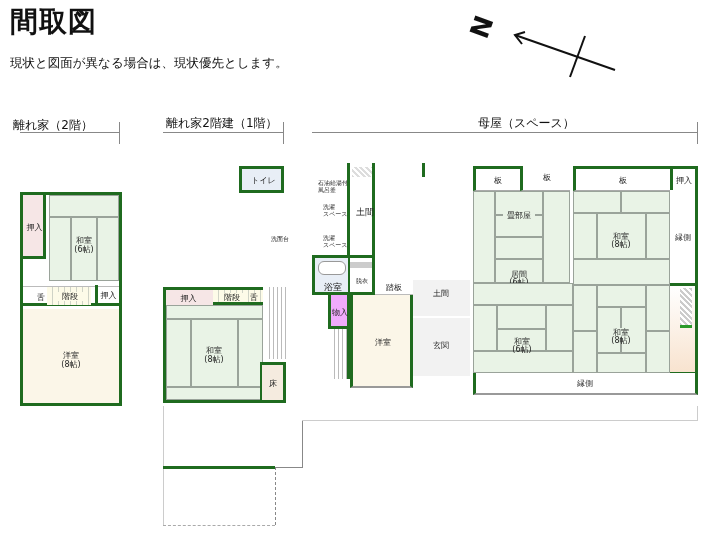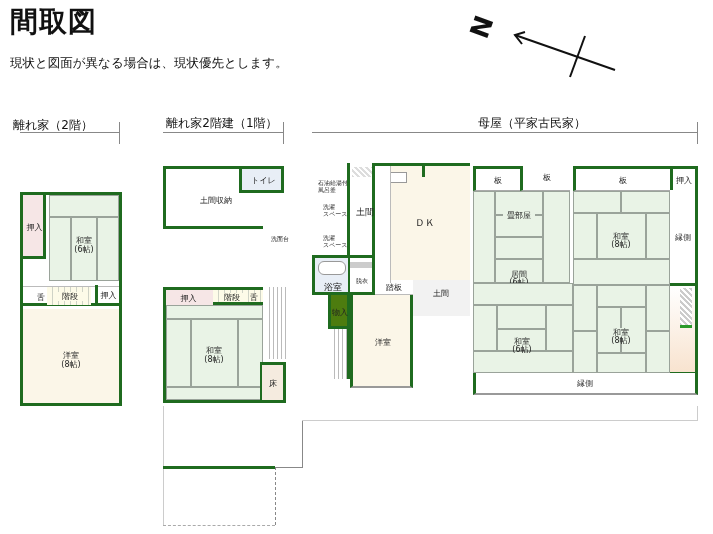--- a/index.html
+++ b/index.html
@@ -34,21 +34,21 @@
 </div>
 
 <div class="abs sec-label" style="left:13px;top:118px;">離れ家（2階）</div>
 <div class="abs sec-line" style="left:20px;top:132px;width:100px;"></div>
 <div class="abs sec-tick" style="left:119px;top:122px;height:22px;"></div>
 
 <div class="abs sec-label" style="left:166px;top:116px;">離れ家2階建（1階）</div>
 <div class="abs sec-line" style="left:163px;top:132px;width:120px;"></div>
 <div class="abs sec-tick" style="left:283px;top:122px;height:22px;"></div>
 
-<div class="abs sec-label" style="left:478px;top:116px;">母屋（平家古民家）</div>
+<div class="abs sec-label" style="left:478px;top:116px;">母屋（スペース）</div>
 <div class="abs sec-line" style="left:312px;top:132px;width:386px;"></div>
 <div class="abs sec-tick" style="left:697px;top:122px;height:22px;"></div>
 
 <div class="abs" style="left:20px;top:192px;width:102px;height:214px;">
   <div class="room wall-g" style="left:0;top:0;width:102px;height:214px;background:#fff;"></div>
 
   <div class="room" style="left:3px;top:3px;width:23px;height:64px;background:#f6e6e6;border-right:3px solid #1f6b1f;border-bottom:3px solid #1f6b1f;">
     <div class="lbl" style="left:1px;top:28px;width:21px;">押入</div>
   </div>
 
@@ -72,23 +72,20 @@
   </div>
 
   <div class="room" style="left:3px;top:117px;width:96px;height:94px;background:#fbf6e8;">
     <div class="lbl" style="left:33px;top:42px;width:30px;">洋室</div>
     <div class="lbl" style="left:33px;top:51px;width:30px;">(8帖)</div>
   </div>
 </div>
 
 <div class="abs" style="left:163px;top:166px;width:125px;height:240px;">
 
-  <div class="room" style="left:0;top:0;width:100px;height:63px;background:#fff;border-left:3px solid #1f6b1f;border-top:3px solid #1f6b1f;border-bottom:3px solid #1f6b1f;">
-    <div class="lbl" style="left:25px;top:27px;width:50px;">土間収納</div>
-  </div>
 
   <div class="room" style="left:76px;top:0;width:45px;height:27px;background:#e8eef6;border:3px solid #1f6b1f;border-top-width:3px;">
     <div class="lbl" style="left:4px;top:7px;width:35px;">トイレ</div>
   </div>
 
   <div class="lbl" style="left:107px;top:68px;width:20px;font-size:6px;">洗面台</div>
 
   <div class="room" style="left:0;top:121px;width:50px;height:18px;background:#f6e6e6;border-left:3px solid #1f6b1f;border-top:3px solid #1f6b1f;">
     <div class="lbl" style="left:10px;top:4px;width:25px;">押入</div>
   </div>
@@ -131,43 +128,40 @@
   <div class="room" style="left:12px;top:89px;width:38px;height:40px;background:#e8eef6;border:3px solid #1f6b1f;border-right-width:2px;">
     <div class="room" style="left:3px;top:3px;width:28px;height:14px;border:1px solid #999;border-radius:6px;background:#fff;"></div>
     <div class="lbl" style="left:6px;top:25px;width:24px;font-size:9px;">浴室</div>
   </div>
 
   <div class="room" style="left:50px;top:89px;width:25px;height:40px;background:#fff;border-top:3px solid #1f6b1f;border-right:3px solid #1f6b1f;border-bottom:3px solid #1f6b1f;">
     <div class="room" style="left:0;top:4px;width:22px;height:6px;background:#ccc;"></div>
     <div class="lbl" style="left:2px;top:18px;width:20px;font-size:6px;">脱衣</div>
   </div>
 
-  <div class="room" style="left:28px;top:129px;width:22px;height:34px;background:#4d7c0f;border-left:3px solid #1f6b1f;border-right:3px solid #1f6b1f;border-bottom:3px solid #1f6b1f;">
+  <div class="room" style="left:28px;top:129px;width:22px;height:34px;background:#f0abfc;border-left:3px solid #1f6b1f;border-right:3px solid #1f6b1f;border-bottom:3px solid #1f6b1f;">
     <div class="lbl" style="left:0;top:13px;width:18px;font-size:8px;">物入</div>
   </div>
   <div class="room" style="left:31px;top:163px;width:19px;height:50px;background:repeating-linear-gradient(90deg,#fff 0 3px,#bbb 3px 4px);border-right:3px solid #1f6b1f;"></div>
 
   <div class="room" style="left:75px;top:114px;width:38px;height:15px;background:#fff;border-bottom:1px solid #bbb;">
     <div class="lbl" style="left:6px;top:3px;width:26px;">踏板</div>
   </div>
 
   <div class="room" style="left:50px;top:129px;width:63px;height:93px;background:#fbf6e8;border-right:3px solid #1f6b1f;border-left:3px solid #1f6b1f;border-bottom:2px solid #999;">
     <div class="lbl" style="left:15px;top:43px;width:30px;">洋室</div>
   </div>
 
-  <div class="room" style="left:75px;top:-3px;width:95px;height:117px;background:#fbf6e8;border-top:3px solid #1f6b1f;">
-    <div class="room" style="left:8px;top:6px;width:24px;height:11px;border:1px solid #999;background:#fff;"></div>
-    <div class="room" style="left:3px;top:40px;width:10px;height:18px;border:1px solid #999;background:#fff;"></div>
-    <div class="room" style="left:0;top:0;width:16px;height:117px;border-right:1px solid #bbb;background:#fff;"></div>
-    <div class="lbl lbl-m" style="left:35px;top:52px;width:30px;">ＤＫ</div>
-  </div>
   <div class="room" style="left:122px;top:-3px;width:3px;height:14px;background:#1f6b1f;"></div>
 
   <div class="room" style="left:113px;top:114px;width:57px;height:36px;background:#f2f2f2;">
     <div class="lbl" style="left:15px;top:9px;width:26px;">土間</div>
+  </div>
+  <div class="room" style="left:113px;top:152px;width:57px;height:58px;background:#f2f2f2;">
+    <div class="lbl" style="left:15px;top:23px;width:26px;">玄関</div>
   </div>
 
   <div class="room" style="left:173px;top:0;width:47px;height:25px;background:#fff;border-left:3px solid #1f6b1f;border-top:3px solid #1f6b1f;border-bottom:1px solid #aaa;">
     <div class="lbl" style="left:10px;top:7px;width:24px;">板</div>
   </div>
   <div class="room" style="left:220px;top:0;width:50px;height:25px;background:#fff;border-left:3px solid #1f6b1f;border-bottom:1px solid #aaa;">
     <div class="lbl" style="left:12px;top:7px;width:24px;">板</div>
   </div>
   <div class="room" style="left:273px;top:0;width:97px;height:25px;background:#fff;border-left:3px solid #1f6b1f;border-top:3px solid #1f6b1f;border-bottom:1px solid #aaa;">
     <div class="lbl" style="left:35px;top:7px;width:24px;">板</div>

